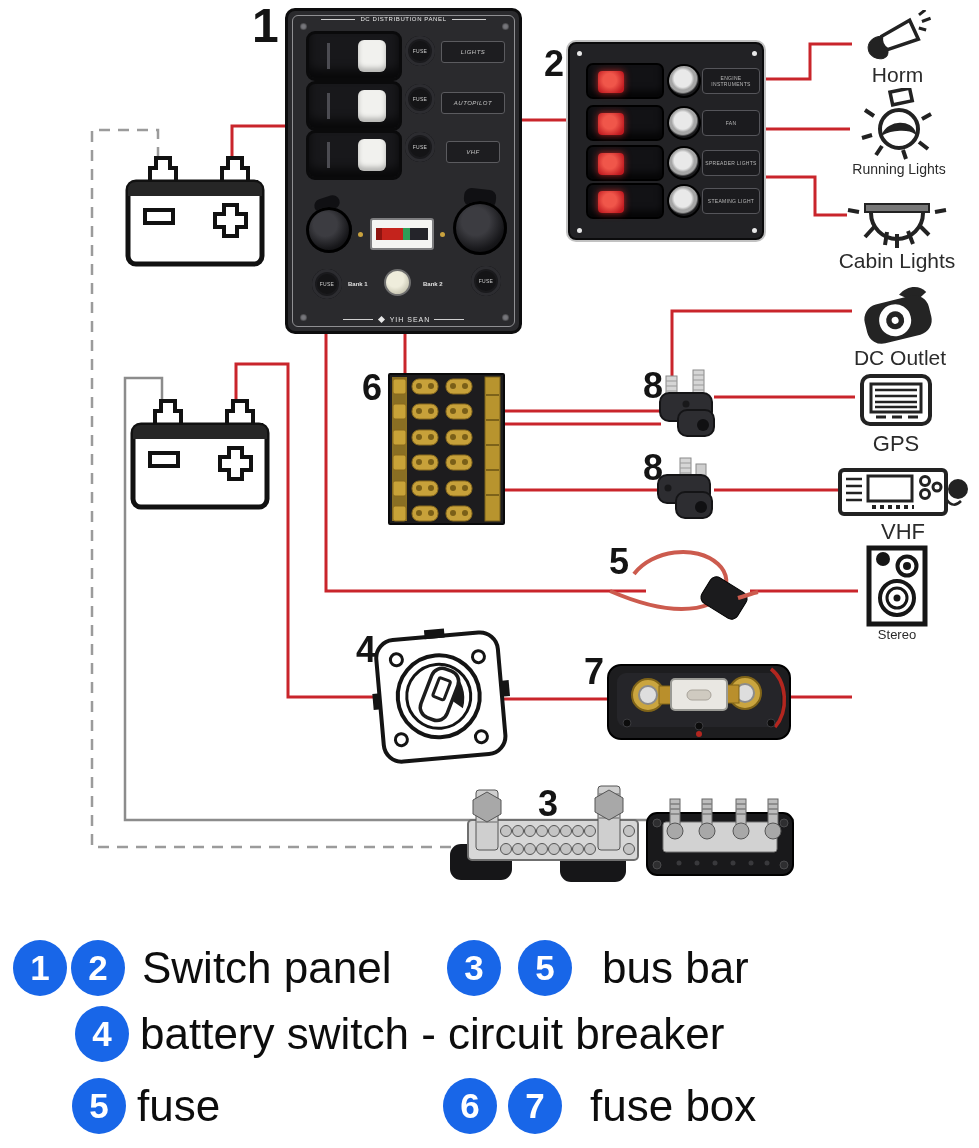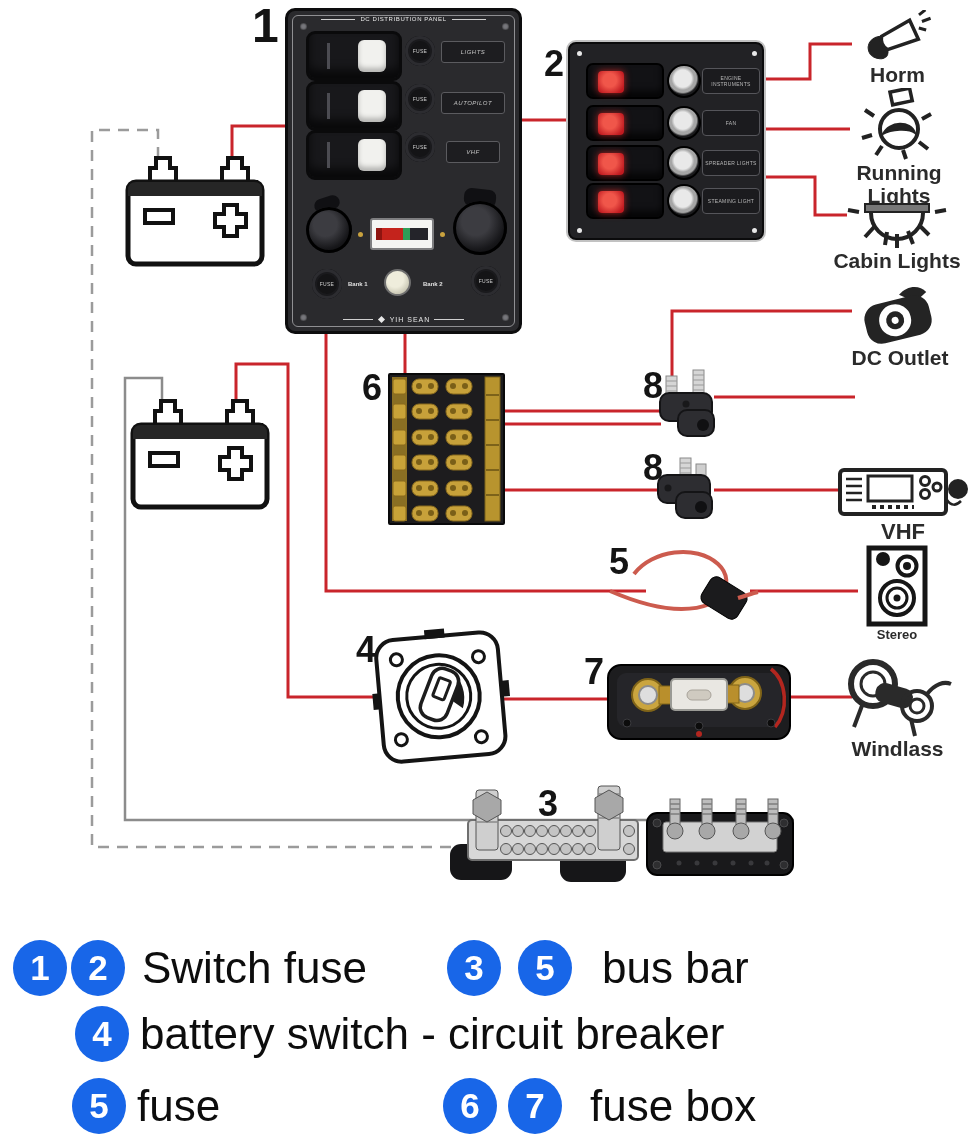--- a/index.html
+++ b/index.html
@@ -1,20 +1,20 @@
 <!DOCTYPE html>
 <html><head>
 <meta charset="utf-8">
 <style>
   html,body{margin:0;padding:0;background:#fff;}
   #canvas{position:relative;width:979px;height:1148px;background:#fff;overflow:hidden;
           font-family:"Liberation Sans",sans-serif;}
   .abs{position:absolute;}
   .callout{position:absolute;font-weight:bold;color:#141414;font-size:36px;line-height:1;}
-  .devlabel{font-weight:700;color:#2b2b2b;text-align:center;line-height:1.08;}
+  .devlabel{font-weight:400;color:#2b2b2b;text-align:center;line-height:1.08;}
   
   .panel1{position:absolute;left:285px;top:8px;width:237px;height:326px;background:#2a2a2d;
           border:3px solid #0d0d0e;border-radius:10px;box-sizing:border-box;}
   .panel1::after{content:"";position:absolute;inset:4px;border:1px solid #8f8f92;border-radius:6px;pointer-events:none;}
   .p1title{position:absolute;top:5px;left:0;right:0;display:flex;align-items:center;justify-content:center;gap:5px;
            color:#e9e9e9;font-size:6px;letter-spacing:.6px;white-space:nowrap;}
   .p1title i{display:block;width:34px;height:1px;background:#cfcfcf;}
   .p1rocker{position:absolute;left:18px;width:96px;height:50px;background:#18181b;border:3px solid #0a0a0b;
             border-radius:9px;box-sizing:border-box;box-shadow:inset 0 -8px 10px rgba(0,0,0,.65);}
   .p1rocker .slit{position:absolute;left:18px;top:9px;width:3px;height:26px;background:#4c4c52;}
@@ -405,21 +405,21 @@
 
   <div class="abs" style="left:845px;top:88px;width:108px">
     <svg width="92" height="74" style="display:block;margin:0 auto">
       <g stroke="#222" fill="none" stroke-width="4">
         <rect x="38" y="2" width="20" height="13" transform="rotate(-12 48 8)" stroke-width="3.5"></rect>
         <circle cx="46" cy="41" r="19"></circle>
         <path d="M30,46 C36,33 58,32 62,45 C56,40 38,41 30,46 Z" fill="#222" stroke-width="2"></path>
         <path d="M21,28 L12,22 M19,47 L9,50 M29,58 L23,67 M50,62 L53,71 M66,54 L75,61 M69,31 L78,26"></path>
       </g>
     </svg>
-    <div class="devlabel" style="font-size:21px">Running Lights</div>
+    <div class="devlabel" style="font-size:14px">Running Lights</div>
   </div>
 
   <div class="abs" style="left:840px;top:283px;width:120px">
     <svg width="88" height="64" style="display:block;margin:0 auto">
       <g transform="rotate(-14 44 32)">
         <path d="M48,12 C58,5 70,7 75,16 L62,23 Z" fill="#242424"></path>
         <rect x="8" y="16" width="66" height="40" rx="15" fill="#242424"></rect>
         <circle cx="38" cy="36" r="16" fill="#fff"></circle>
         <circle cx="38" cy="36" r="9" fill="#242424"></circle>
         <circle cx="38" cy="36" r="3.5" fill="#fff"></circle>
@@ -430,20 +430,29 @@
 
   <div class="abs" style="left:832px;top:200px;width:130px">
     <svg width="104" height="50" style="display:block;margin:0 auto">
       <rect x="20" y="4" width="64" height="8" fill="#777" stroke="#222" stroke-width="2"></rect>
       <path d="M26,13 A26,26 0 0 0 78,13" fill="none" stroke="#222" stroke-width="4"></path>
       <path d="M30,26 L20,37 M42,32 L40,45 M52,34 L52,48 M63,31 L68,44 M74,25 L84,35 M14,12 L3,10 M90,12 L101,10" stroke="#222" stroke-width="4"></path>
     </svg>
     <div class="devlabel" style="font-size:21px">Cabin Lights</div>
   </div>
 
+  <div class="abs" style="left:850px;top:372px;width:92px">
+    <svg width="76" height="60" style="display:block;margin:0 auto">
+      <rect x="4" y="4" width="68" height="48" rx="8" fill="#fff" stroke="#222" stroke-width="4"></rect>
+      <rect x="13" y="12" width="50" height="28" fill="none" stroke="#222" stroke-width="3"></rect>
+      <path d="M17,18 h42 M17,24 h42 M17,30 h42 M17,35 h42" stroke="#222" stroke-width="2.5"></path>
+      <path d="M18,45 h10 M34,45 h10 M50,45 h10" stroke="#222" stroke-width="3"></path>
+    </svg>
+    <div class="devlabel" style="font-size:22px">GPS</div>
+  </div>
 
   <div class="abs" style="left:836px;top:458px;width:134px">
     <svg width="134" height="62" style="display:block;margin:0 auto">
       <rect x="4" y="12" width="106" height="44" rx="4" fill="#fff" stroke="#222" stroke-width="4"></rect>
       <path d="M10,21 h16 M10,28 h16 M10,35 h16 M10,42 h16" stroke="#222" stroke-width="2.5"></path>
       <rect x="32" y="18" width="44" height="25" fill="#fff" stroke="#222" stroke-width="3"></rect>
       <circle cx="89" cy="23" r="4.5" fill="none" stroke="#222" stroke-width="3"></circle>
       <circle cx="89" cy="36" r="4.5" fill="none" stroke="#222" stroke-width="3"></circle>
       <circle cx="101" cy="29" r="4" fill="none" stroke="#222" stroke-width="3"></circle>
       <path d="M36,49 h42" stroke="#222" stroke-width="4" stroke-dasharray="4 4"></path>
@@ -459,39 +468,25 @@
       <circle cx="35" cy="54" r="17" fill="none" stroke="#161616" stroke-width="4"></circle>
       <circle cx="35" cy="54" r="10" fill="none" stroke="#161616" stroke-width="3"></circle>
       <circle cx="35" cy="54" r="3.5" fill="#161616"></circle>
       <circle cx="45" cy="22" r="9.5" fill="none" stroke="#161616" stroke-width="4"></circle>
       <circle cx="45" cy="22" r="4" fill="#161616"></circle>
       <circle cx="21" cy="15" r="7" fill="#161616"></circle>
     </svg>
     <div class="devlabel" style="font-size:13px">Stereo</div>
   </div>
 
-  <div class="abs" style="left:840px;top:648px;width:115px">
-    <svg width="110" height="90" style="display:block;margin:0 auto">
-      <circle cx="30" cy="36" r="22" fill="none" stroke="#2a2a2a" stroke-width="6"></circle>
-      <circle cx="30" cy="36" r="12" fill="none" stroke="#2a2a2a" stroke-width="3"></circle>
-      <g transform="rotate(16 52 48)">
-          <rect x="32" y="38" width="38" height="20" rx="9" fill="#2a2a2a"></rect>
-        </g>
-      <circle cx="74" cy="58" r="15" fill="none" stroke="#2a2a2a" stroke-width="4"></circle>
-      <circle cx="74" cy="58" r="7" fill="none" stroke="#2a2a2a" stroke-width="3"></circle>
-      <path d="M84,46 C92,36 101,33 108,36" fill="none" stroke="#2a2a2a" stroke-width="4"></path>
-      <path d="M20,55 L11,79 M68,71 L72,88" stroke="#2a2a2a" stroke-width="4"></path>
-    </svg>
-    <div class="devlabel" style="font-size:21px">Windlass</div>
-  </div>
 
   <div>
     <div class="badge" style="left:13px;top:940px">1</div>
     <div class="badge" style="left:71px;top:940px">2</div>
-    <div class="ltext" style="left:142px;top:940px">Switch fuse</div>
+    <div class="ltext" style="left:142px;top:940px">Switch panel</div>
     <div class="badge" style="left:447px;top:940px">3</div>
     <div class="badge" style="left:518px;top:940px">5</div>
     <div class="ltext" style="left:602px;top:940px">bus bar</div>
 
     <div class="badge" style="left:75px;top:1006px">4</div>
     <div class="ltext" style="left:140px;top:1006px">battery switch - circuit breaker</div>
 
     <div class="badge" style="left:72px;top:1078px">5</div>
     <div class="ltext" style="left:137px;top:1078px">fuse</div>
     <div class="badge" style="left:443px;top:1078px">6</div>

